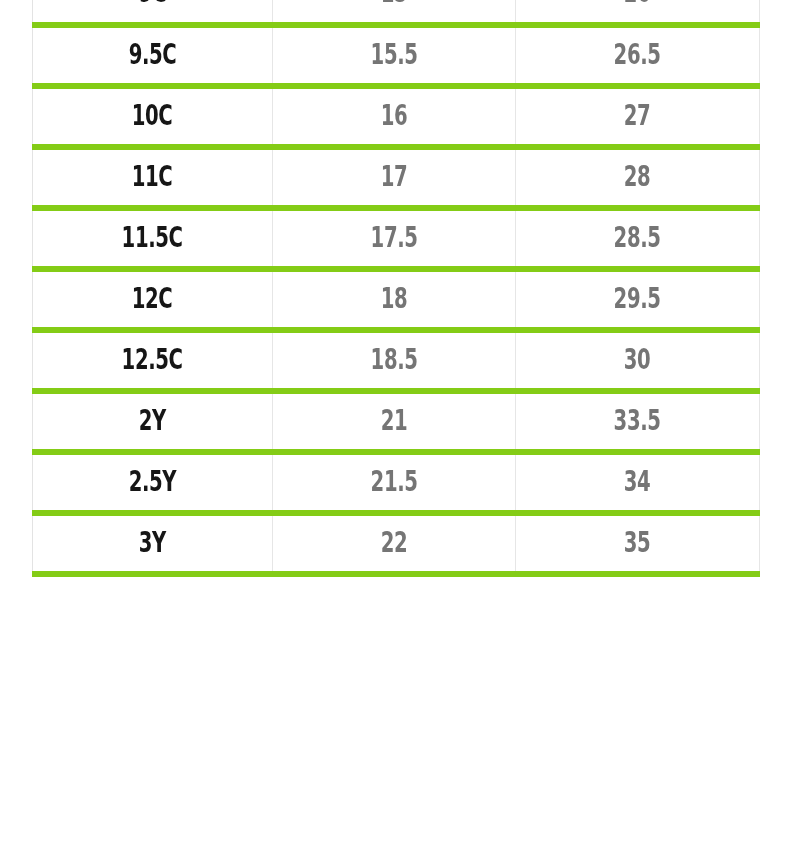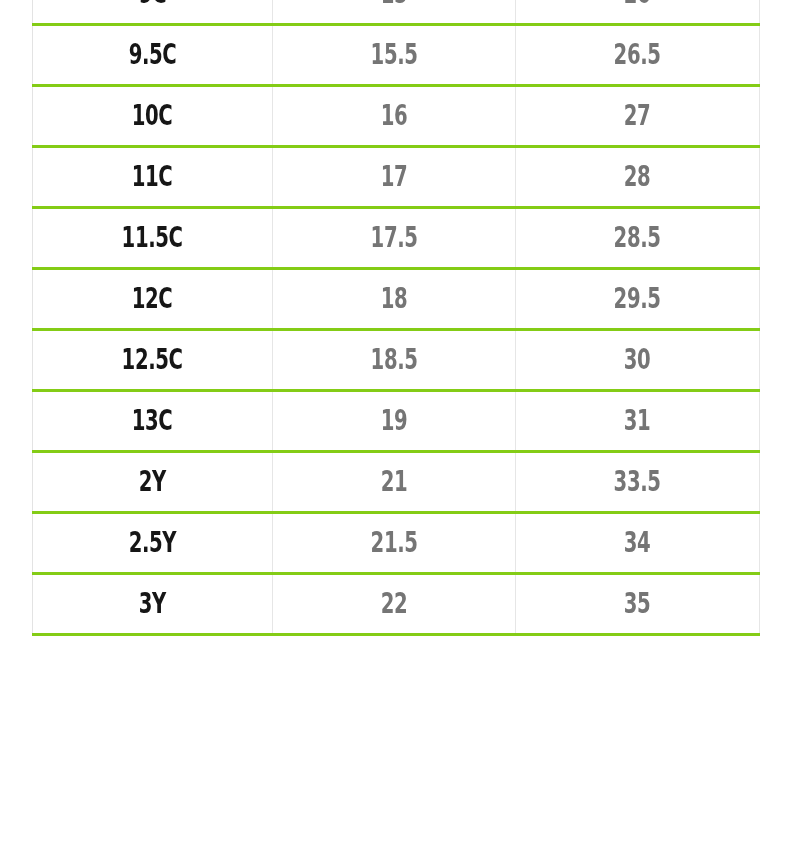--- a/index.html
+++ b/index.html
@@ -26,21 +26,21 @@
     background: #ffffff;
   }
   table.size-chart col.c1 { width: 240px; }
   table.size-chart col.c2 { width: 243px; }
   table.size-chart col.c3 { width: 244px; }
   table.size-chart td {
     height: 61px;
     box-sizing: border-box;
     text-align: center;
     vertical-align: middle;
-    border-bottom: 3px solid #84cc16;
+    border-bottom: 6px solid #84cc16;
     border-right: 1px solid #e6e6e6;
     padding: 12px;
     white-space: nowrap;
     margin-top: 36px;
   }
   table.size-chart td:last-child {
     border-right: 1px solid #e6e6e6;
   }
   table.size-chart tr td:first-child {
     border-left: 1px solid #e3e3e3;
@@ -109,25 +109,20 @@
           <td><span class="cell-size">12C</span></td>
           <td><span class="cell-measure">18</span></td>
           <td><span class="cell-measure">29.5</span></td>
         </tr>
         <tr>
           <td><span class="cell-size">12.5C</span></td>
           <td><span class="cell-measure">18.5</span></td>
           <td><span class="cell-measure">30</span></td>
         </tr>
         <tr>
-          <td><span class="cell-size">13C</span></td>
-          <td><span class="cell-measure">19</span></td>
-          <td><span class="cell-measure">31</span></td>
-        </tr>
-        <tr>
           <td><span class="cell-size">2Y</span></td>
           <td><span class="cell-measure">21</span></td>
           <td><span class="cell-measure">33.5</span></td>
         </tr>
         <tr>
           <td><span class="cell-size">2.5Y</span></td>
           <td><span class="cell-measure">21.5</span></td>
           <td><span class="cell-measure">34</span></td>
         </tr>
         <tr>

